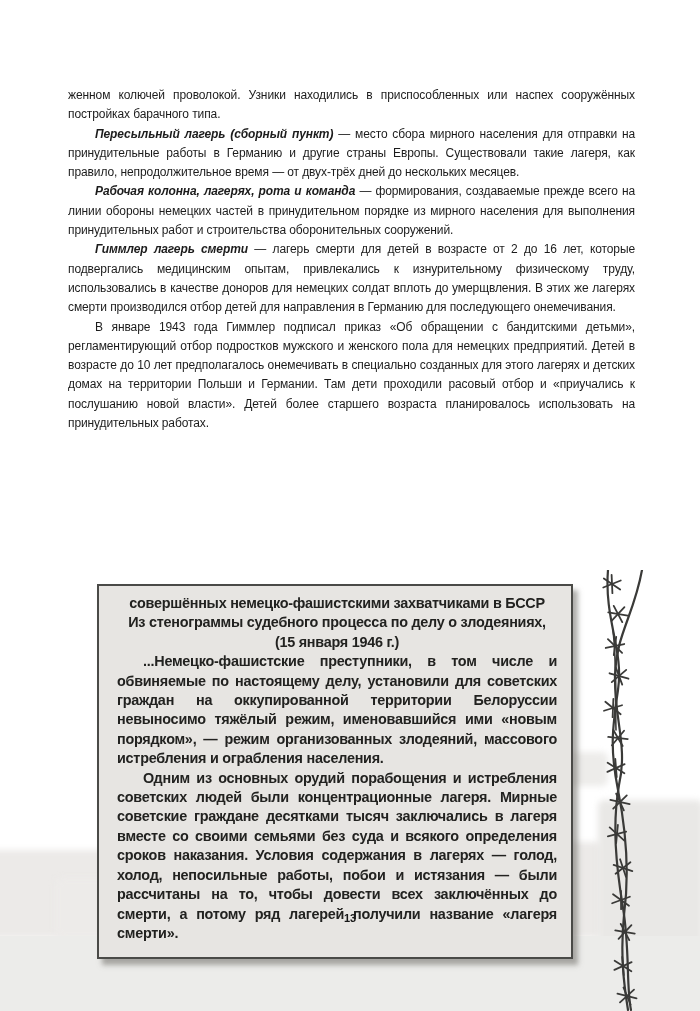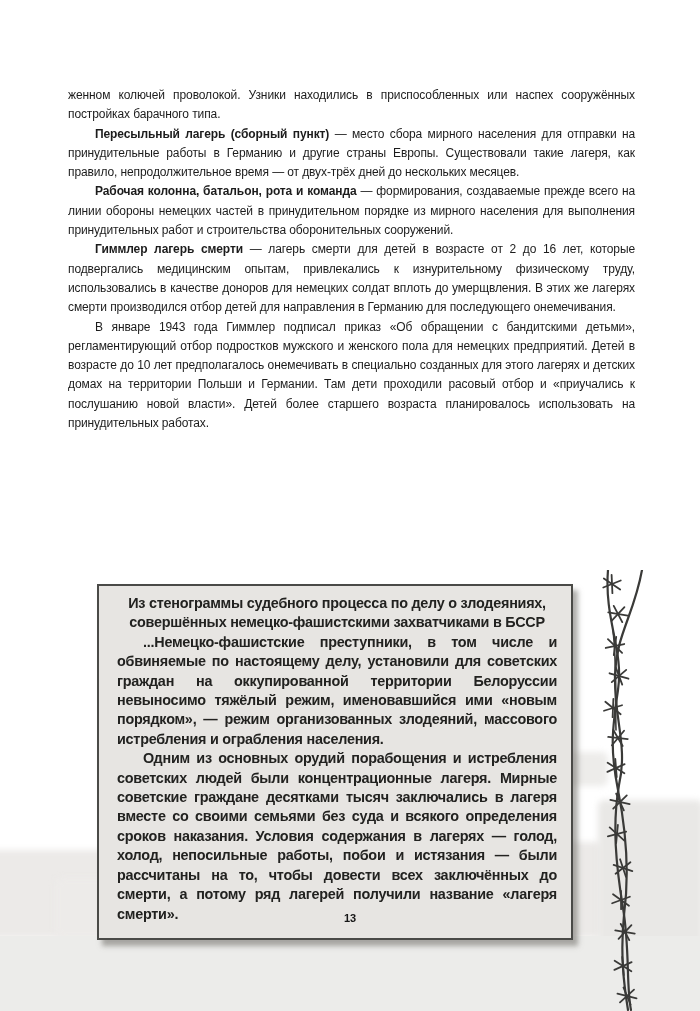--- a/index.html
+++ b/index.html
@@ -23,21 +23,21 @@
   
   .main-text {
     position:absolute; left:68px; top:86px; width:567px;
     font-size:12px; line-height:19.3px;
     text-align:justify;
     letter-spacing:-0.1px;
     hyphens:auto; -webkit-hyphens:auto;
   }
   .main-text p { text-indent:27px; }
   .main-text p.cont { text-indent:0; }
-  .lead { font-weight:bold; }
+  .lead { font-weight:bold; font-style:italic; }
   
   .quote-box {
     position:absolute; left:97px; top:584px; width:476px;
     background:#e7e5e2;
     border:2px solid #4a4a47;
     box-shadow:5px 6px 5px rgba(110,108,102,0.55);
     padding:8px 14px 14px 18px;
     font-size:14.4px; line-height:19.4px;
     letter-spacing:-0.25px;
     color:#222220;
@@ -61,28 +61,29 @@
   <div class="ghost ghost-a"></div>
   <div class="ghost ghost-b"></div>
   <div class="ghost ghost-c"></div>
   <div class="ghost ghost-d"></div>
   <div class="ghost ghost-e"></div>
   <div class="ghost-band"></div>
 
   <div class="main-text">
     <p class="cont"><span class="lead"></span><span>женном колючей проволокой. Узники находились в приспособленных или наспех сооружённых постройках барачного типа.</span></p>
     <p><span class="lead">Пересыльный лагерь (сборный пункт)</span><span> — место сбора мирного населения для отправки на принудительные работы в Германию и другие страны Европы. Существовали такие лагеря, как правило, непродолжительное время — от двух-трёх дней до нескольких месяцев.</span></p>
-    <p><span class="lead">Рабочая колонна, батальон, рота и команда</span><span> — формирования, создаваемые прежде всего на линии обороны немецких частей в принудительном порядке из мирного населения для выполнения принудительных работ и строительства оборонительных сооружений.</span></p>
+    <p><span class="lead">Рабочая колонна, лагерях, рота и команда</span><span> — формирования, создаваемые прежде всего на линии обороны немецких частей в принудительном порядке из мирного населения для выполнения принудительных работ и строительства оборонительных сооружений.</span></p>
     <p><span class="lead">Гиммлер лагерь смерти</span><span> — лагерь смерти для детей в возрасте от 2 до 16 лет, которые подвергались медицинским опытам, привлекались к изнурительному физическому труду, использовались в качестве доноров для немецких солдат вплоть до умерщвления. В этих же лагерях смерти производился отбор детей для направления в Германию для последующего онемечивания.</span></p>
     <p><span class="lead"></span><span>В январе 1943 года Гиммлер подписал приказ «Об обращении с бандитскими детьми», регламентирующий отбор подростков мужского и женского пола для немецких предприятий. Детей в возрасте до 10 лет предполагалось онемечивать в специально созданных для этого лагерях и детских домах на территории Польши и Германии. Там дети проходили расовый отбор и «приучались к послушанию новой власти». Детей более старшего возраста планировалось использовать на принудительных работах.</span></p>
   </div>
 
   <div class="quote-box">
+    <div class="quote-title">совершённых немецко-фашистскими захватчиками в БССР</div>
     <div class="quote-title">Из стенограммы судебного процесса по делу о злодеяниях,</div>
-    <div class="quote-title">совершённых немецко-фашистскими захватчиками в БССР</div>
+    <div class="quote-title">(15 января 1946 г.)</div>
     <p>...Немецко-фашистские преступники, в том числе и обвиняемые по настоящему делу, установили для советских граждан на оккупированной территории Белоруссии невыносимо тяжёлый режим, именовавшийся ими «новым порядком», — режим организованных злодеяний, массового истребления и ограбления населения.</p>
     <p>Одним из основных орудий порабощения и истребления советских людей были концентрационные лагеря. Мирные советские граждане десятками тысяч заключались в лагеря вместе со своими семьями без суда и всякого определения сроков наказания. Условия содержания в лагерях — голод, холод, непосильные работы, побои и истязания — были рассчитаны на то, чтобы довести всех заключённых до смерти, а потому ряд лагерей получили название «лагеря смерти».</p>
   </div>
 
   <div class="wire">
     <svg viewBox="0 0 76 441" xmlns="http://www.w3.org/2000/svg" fill="none" stroke="#3a3a38" stroke-linecap="round">
       <defs>
         <g id="barb" stroke-width="1.8">
           <path d="M-9,-4 L9,4"></path>
           <path d="M-8,5 L8,-5"></path>

